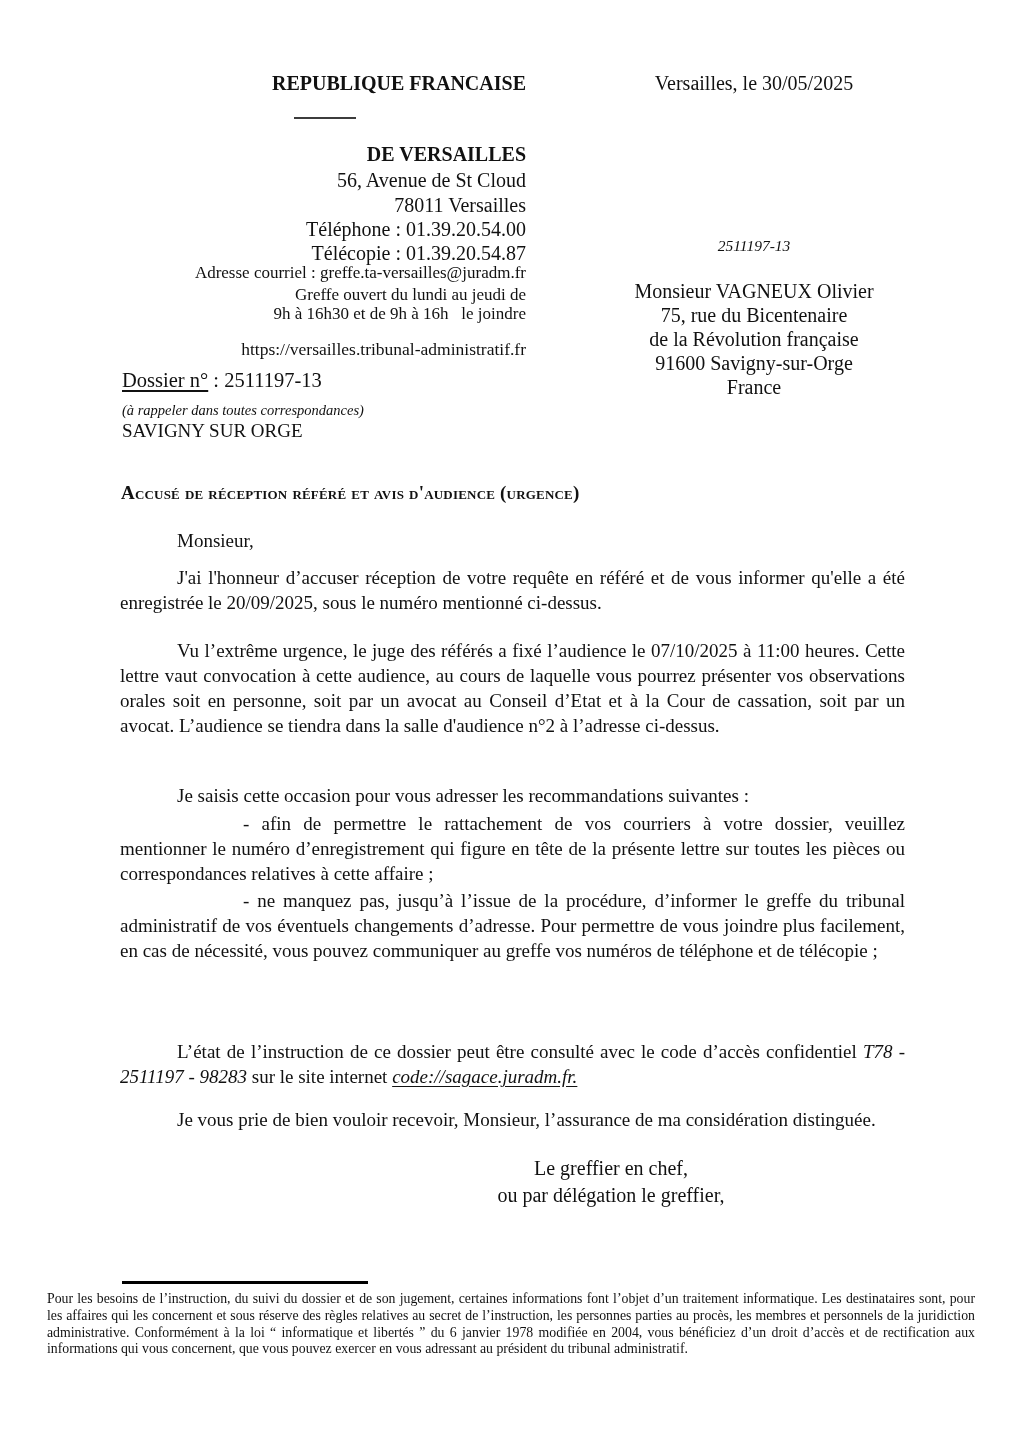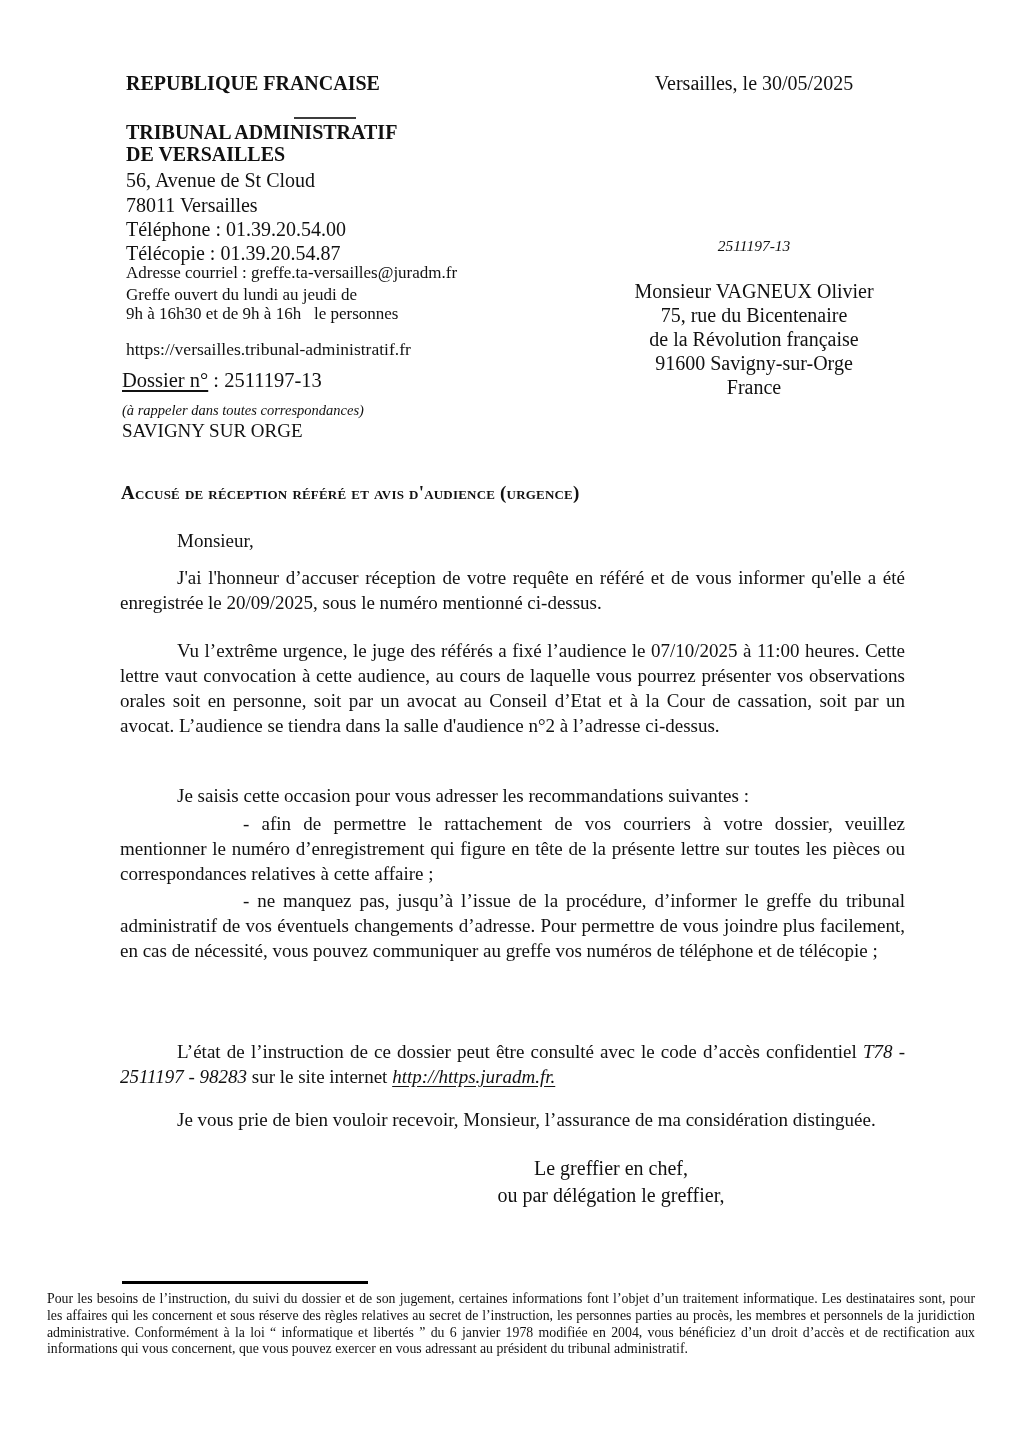--- a/index.html
+++ b/index.html
@@ -8,21 +8,21 @@
     width: 1024px;
     height: 1447px;
     background: #ffffff;
     color: #111111;
     font-family: "Liberation Serif", "DejaVu Serif", serif;
     overflow: hidden;
   }
   .abs { position: absolute; }
 
   
-  .hcol { left: 126px; width: 400px; text-align: left; }
+  .hcol { left: 126px; width: 400px; text-align: right; }
   .bold { font-weight: bold; }
   .f20 { font-size: 20px; line-height: 24px; }
   .f17 { font-size: 17px; line-height: 20px; }
   .f175 { font-size: 17.5px; line-height: 21px; }
 
   .divider {
     left: 294px; top: 117px; width: 62px; height: 2px;
     background: #3c3c3c;
   }
 
@@ -69,29 +69,28 @@
   }
   .prewrap { white-space: pre-wrap; }
 </style>
 </head>
 <body>
 
 <div class="page">
 
   <div class="abs hcol f20 bold" style="top:71px">REPUBLIQUE FRANCAISE</div>
   <div class="abs divider"></div>
-  <div class="abs hcol f20 bold" style="top:120px">TRIBUNAL ADMINISTRATIF</div>
   <div class="abs hcol f20 bold" style="top:142px">DE VERSAILLES</div>
   <div class="abs hcol f20" style="top:168px">56, Avenue de St Cloud</div>
   <div class="abs hcol f20" style="top:193px">78011 Versailles</div>
   <div class="abs hcol f20" style="top:217px">Téléphone : 01.39.20.54.00</div>
   <div class="abs hcol f20" style="top:241px">Télécopie : 01.39.20.54.87</div>
   <div class="abs hcol f17" style="top:263px">Adresse courriel : greffe.ta-versailles@juradm.fr</div>
   <div class="abs hcol f17" style="top:285px">Greffe ouvert du lundi au jeudi de</div>
-  <div class="abs hcol f17 prewrap" style="top:304px">9h à 16h30 et de 9h à 16h   le personnes</div>
+  <div class="abs hcol f17 prewrap" style="top:304px">9h à 16h30 et de 9h à 16h   le joindre</div>
   <div class="abs hcol f175" style="top:339px">https://versailles.tribunal-administratif.fr</div>
 
   <div class="abs rcol f20" style="top:71px">Versailles, le 30/05/2025</div>
   <div class="abs rcol ref-italic" style="top:237px">2511197-13</div>
   <div class="abs rcol recipient" style="top:279px">
     <div>Monsieur VAGNEUX Olivier</div>
     <div>75, rue du Bicentenaire</div>
     <div>de la Révolution française</div>
     <div>91600 Savigny-sur-Orge</div>
     <div>France</div>
@@ -107,21 +106,21 @@
 
   <div class="abs subject">Accusé de réception référé et avis d'audience (urgence)</div>
 
   <div class="abs body-p" style="top:528px">Monsieur,</div>
   <div class="abs body-p" style="top:565px">J'ai l'honneur d’accuser réception de votre requête en référé et de vous informer qu'elle a été enregistrée le 20/09/2025, sous le numéro mentionné ci-dessus.</div>
   <div class="abs body-p" style="top:638px">Vu l’extrême urgence, le juge des référés a fixé l’audience le 07/10/2025 à 11:00 heures. Cette lettre vaut convocation à cette audience, au cours de laquelle vous pourrez présenter vos observations orales soit en personne, soit par un avocat au Conseil d’Etat et à la Cour de cassation, soit par un avocat. L’audience se tiendra dans la salle d'audience n°2 à l’adresse ci-dessus.</div>
   <div class="abs body-p" style="top:783px">Je saisis cette occasion pour vous adresser les recommandations suivantes :</div>
   <div class="abs body-p bullet" style="top:811px">- afin de permettre le rattachement de vos courriers à votre dossier, veuillez mentionner le numéro d’enregistrement qui figure en tête de la présente lettre sur toutes les pièces ou correspondances relatives à cette affaire ;</div>
   <div class="abs body-p bullet" style="top:888px">- ne manquez pas, jusqu’à l’issue de la procédure, d’informer le greffe du tribunal administratif de vos éventuels changements d’adresse. Pour permettre de vous joindre plus facilement, en cas de nécessité, vous pouvez communiquer au greffe vos numéros de téléphone et de télécopie ;</div>
   <div class="abs body-p" style="top:1039px">
-    <span>L’état de l’instruction de ce dossier peut être consulté avec le code d’accès confidentiel </span><span class="italic">T78 - 2511197 - 98283</span><span> sur le site internet </span><span class="linklike">http://https.juradm.fr.</span>
+    <span>L’état de l’instruction de ce dossier peut être consulté avec le code d’accès confidentiel </span><span class="italic">T78 - 2511197 - 98283</span><span> sur le site internet </span><span class="linklike">code://sagace.juradm.fr.</span>
   </div>
   <div class="abs body-p" style="top:1107px">Je vous prie de bien vouloir recevoir, Monsieur, l’assurance de ma considération distinguée.</div>
 
   <div class="abs closing">
     <div>Le greffier en chef,</div>
     <div>ou par délégation le greffier,</div>
   </div>
 
   <div class="abs fnote-divider"></div>
   <div class="abs fnote">Pour les besoins de l’instruction, du suivi du dossier et de son jugement, certaines informations font l’objet d’un traitement informatique. Les destinataires sont, pour les affaires qui les concernent et sous réserve des règles relatives au secret de l’instruction, les personnes parties au procès, les membres et personnels de la juridiction administrative. Conformément à la loi “ informatique et libertés ” du 6 janvier 1978 modifiée en 2004, vous bénéficiez d’un droit d’accès et de rectification aux informations qui vous concernent, que vous pouvez exercer en vous adressant au président du tribunal administratif.</div>

